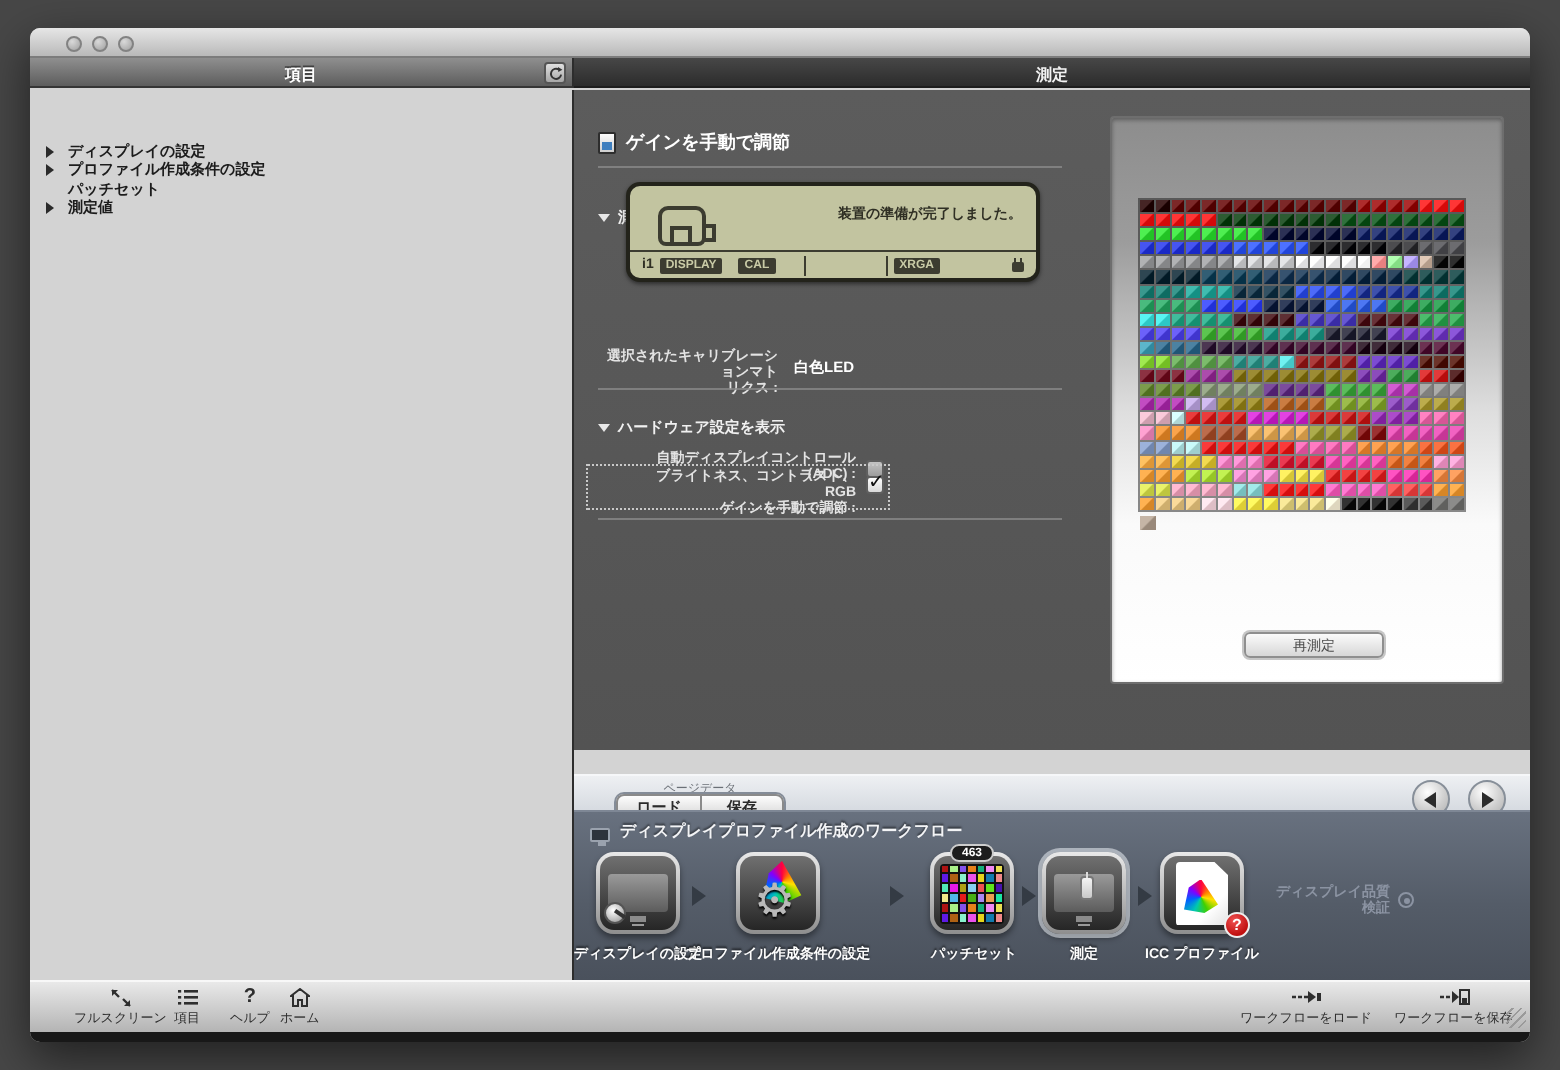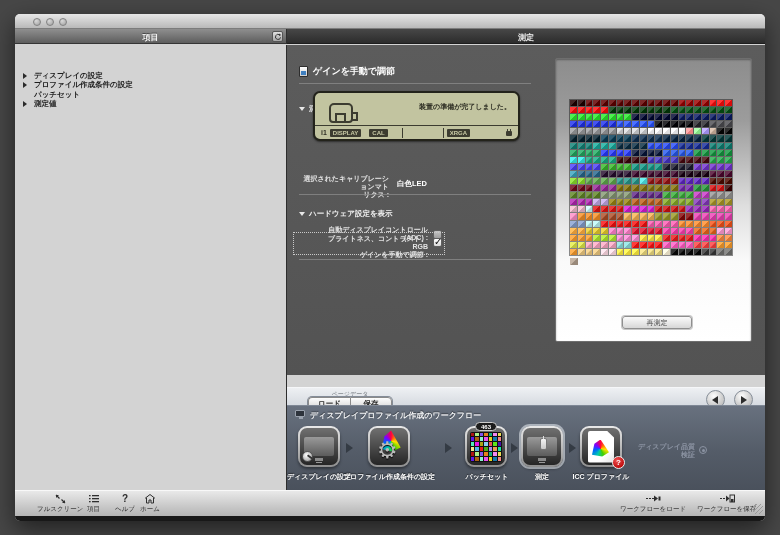--- a/index.html
+++ b/index.html
@@ -80,21 +80,21 @@
   .pd-btn.last{border-radius:0 4px 4px 0;}
   .nav-circle{position:absolute;top:2px;width:19px;height:19px;border-radius:50%;
               background:radial-gradient(circle at 40% 30%,#fefefe,#cfcfcf 55%,#aeaeae);border:1px solid #878f99;
               display:flex;align-items:center;justify-content:center;}
   .nav-tri-l{width:0;height:0;border-right:6px solid #2c2c2c;border-top:4px solid transparent;border-bottom:4px solid transparent;margin-right:1px;}
   .nav-tri-r{width:0;height:0;border-left:6px solid #2c2c2c;border-top:4px solid transparent;border-bottom:4px solid transparent;margin-left:1px;}
   .nav-label{position:absolute;top:22px;font-size:6px;color:#49505b;width:19px;text-align:center;}
   
   .workflow{position:absolute;left:272px;top:391px;width:478px;height:85px;
             background:linear-gradient(180deg,#68717f,#545c68 55%,#4a515c);border-top:1px solid #7e8795;}
-  .wf-title{position:absolute;left:8px;top:4px;display:flex;align-items:flex-start;}
+  .wf-title{position:absolute;left:8px;top:4px;display:flex;align-items:flex-end;}
   .wf-mon{width:10px;height:7px;background:#2d333c;border:1px solid #9aa2ae;border-radius:1px;margin-right:5px;position:relative;}
   .wf-mon::after{content:"";position:absolute;left:3px;bottom:-3px;width:4px;height:2px;background:#9aa2ae;}
   .wf-title .wtxt{font-size:8px;font-weight:bold;color:#f3f4f6;text-shadow:0 -1px 1px rgba(0,0,0,.5);}
   .step{position:absolute;top:20px;width:42px;height:41px;border-radius:9px;padding:2px;
         background:linear-gradient(#e9e9e9,#8e8e8e);box-shadow:0 2px 3px rgba(0,0,0,.4);}
   .step.current{box-shadow:0 0 0 2px rgba(235,240,245,.55),0 2px 3px rgba(0,0,0,.4);}
   .step-inner{width:100%;height:100%;border-radius:7px;background:linear-gradient(#707070,#262626);
               display:flex;align-items:center;justify-content:center;position:relative;overflow:visible;}
   .step-label{position:absolute;top:66px;font-size:7px;font-weight:bold;color:#fdfdfd;text-shadow:0 -1px 1px rgba(0,0,0,.6);white-space:nowrap;text-align:center;}
   .step-arrow{position:absolute;top:37px;width:0;height:0;border-left:7px solid #343b44;border-top:5px solid transparent;border-bottom:5px solid transparent;}

